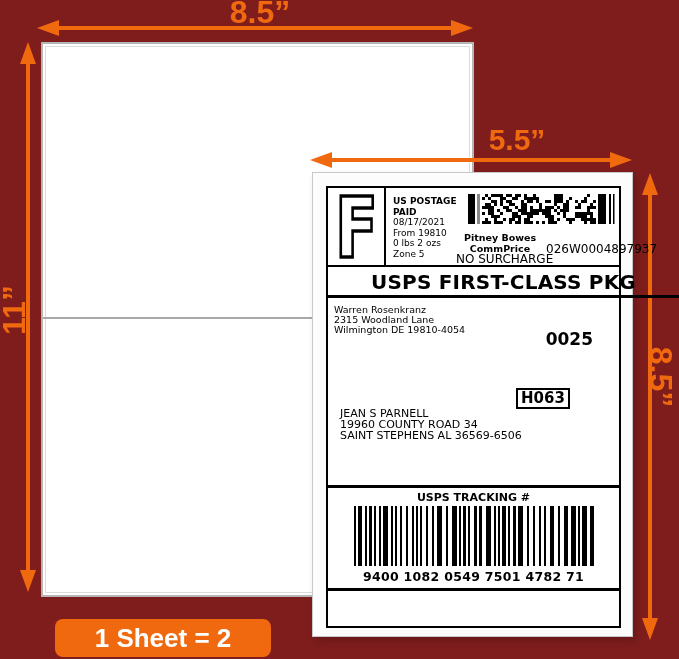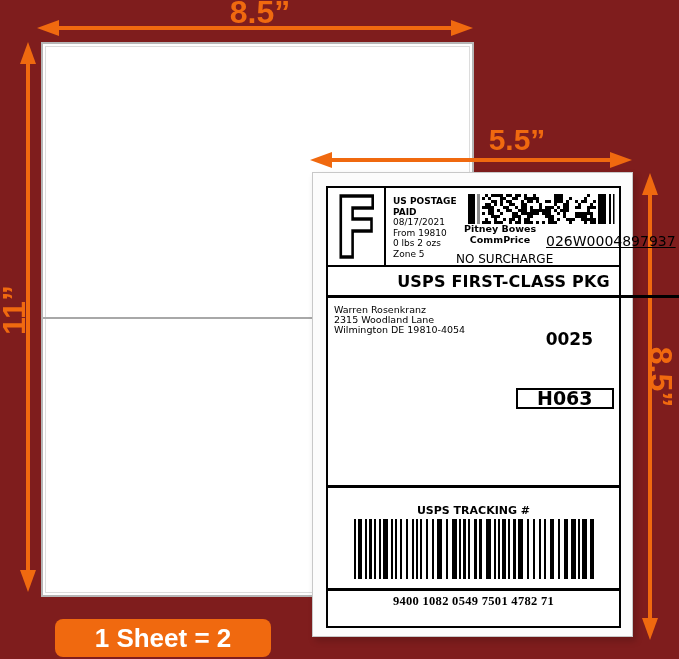--- a/index.html
+++ b/index.html
@@ -53,41 +53,41 @@
     position:absolute;left:13px;top:13px;width:295px;height:442px;
     border:2px solid var(--ink);background:#fff;color:var(--ink);
     font-family:"DejaVu Sans",sans-serif;
   }
   .top-section{position:absolute;left:0;top:0;width:291px;height:79px;border-bottom:2px solid var(--ink);}
   .f-cell{position:absolute;left:0;top:0;width:58px;height:77px;border-right:2px solid var(--ink);}
   .f-cell svg{position:absolute;left:6px;top:4px;}
   .postage-col{position:absolute;left:65px;top:8px;font-size:9px;line-height:10.5px;white-space:nowrap;}
   .postage-col .b{font-weight:700;}
   .meter-barcode{position:absolute;left:140px;top:6px;}
-  .meter-name{position:absolute;left:134px;top:35px;width:76px;text-align:center;font-size:9.5px;line-height:11px;font-weight:700;}
-  .meter-number{position:absolute;left:218px;top:45px;font-size:14px;text-decoration:underline;}
+  .meter-name{position:absolute;left:134px;top:44px;width:76px;text-align:center;font-size:9.5px;line-height:11px;font-weight:700;}
+  .meter-number{position:absolute;left:218px;top:54px;font-size:12px;}
   .no-surcharge{position:absolute;left:128px;top:64px;font-size:12px;}
   .service-bar{
     position:absolute;left:0;top:81px;width:351px;height:29px;
     border-bottom:3px solid var(--ink);
-    text-align:center;font-size:16px;font-weight:700;line-height:26px;letter-spacing:.2px;
+    text-align:center;font-size:20px;font-weight:700;line-height:26px;letter-spacing:.2px;
   }
   .address-section{position:absolute;left:0;top:113px;width:291px;height:184px;}
   .sender{position:absolute;left:6px;top:4px;font-size:9.5px;line-height:10px;}
   .batch-number{position:absolute;right:26px;top:28px;font-size:17px;font-weight:700;}
-  .sort-code{position:absolute;left:188px;top:87px;font-size:19px;font-weight:700;border:2px solid var(--ink);padding:0 19px;line-height:17px;text-align:right;}
+  .sort-code{position:absolute;left:188px;top:87px;font-size:15px;font-weight:700;border:2px solid var(--ink);padding:0 3px;line-height:17px;text-align:right;}
   .recipient{position:absolute;left:12px;top:107px;font-size:11px;line-height:11px;}
   .tracking-section{
     position:absolute;left:0;top:297px;width:291px;height:106px;
     border-top:3px solid var(--ink);border-bottom:3px solid var(--ink);
     text-align:center;
   }
-  .tracking-header{font-size:11px;font-weight:700;margin-top:16px;line-height:13px;}
+  .tracking-header{font-size:11px;font-weight:700;margin-top:3px;line-height:13px;}
   .tracking-barcode{display:block;margin:2px auto 0;}
-  .tracking-number{font-size:12.5px;font-weight:700;margin-top:15px;letter-spacing:.3px;font-family:Liberation Serif, serif;}
+  .tracking-number{font-size:12.5px;font-weight:700;margin-top:3px;letter-spacing:.3px;}
 
   
   .badge{
     position:absolute;left:55px;top:619px;width:216px;height:38px;
     background:var(--accent);border-radius:8px;color:#fff;
     font-size:26px;font-weight:700;text-align:center;line-height:38px;
     font-family:"Liberation Sans",sans-serif;
   }
 </style>
 </head>
@@ -349,20 +349,25 @@
       <div class="service-bar">USPS FIRST-CLASS PKG</div>
 
       <div class="address-section">
         <div class="sender">
           <div>Warren Rosenkranz</div>
           <div>2315 Woodland Lane</div>
           <div>Wilmington DE 19810-4054</div>
         </div>
         <div class="batch-number">0025</div>
         <div class="sort-code">H063</div>
+        <div class="recipient">
+          <div>JEAN S PARNELL</div>
+          <div>19960 COUNTY ROAD 34</div>
+          <div>SAINT STEPHENS AL 36569-6506</div>
+        </div>
       </div>
 
       <div class="tracking-section">
         <div class="tracking-header">USPS TRACKING #</div>
         <svg id="track-bc" class="tracking-barcode" width="240" height="60">
             <rect x="0" y="0" width="2" height="60" fill="#000"></rect>
             <rect x="4" y="0" width="4" height="60" fill="#000"></rect>
             <rect x="11" y="0" width="2" height="60" fill="#000"></rect>
             <rect x="15" y="0" width="3" height="60" fill="#000"></rect>
             <rect x="20" y="0" width="2" height="60" fill="#000"></rect>

